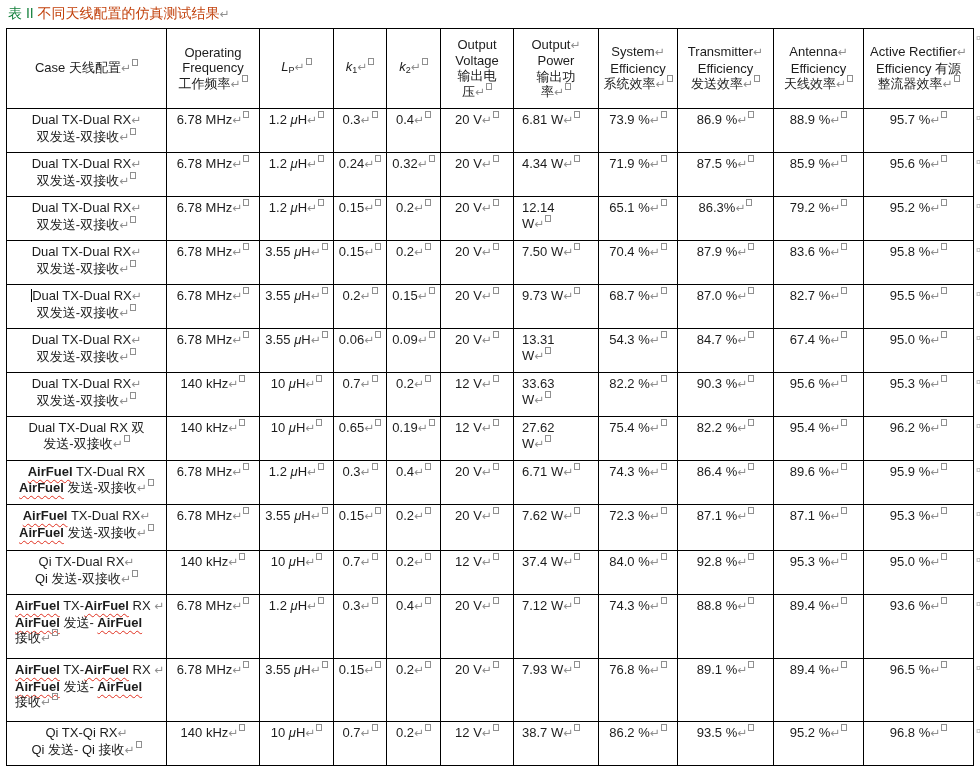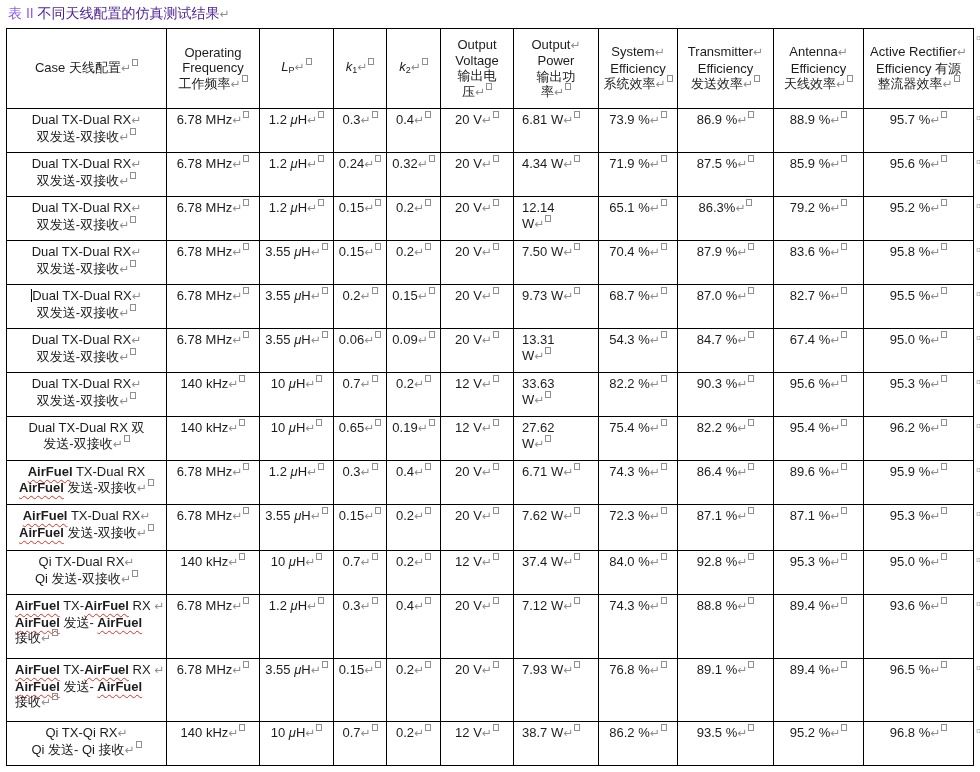--- a/index.html
+++ b/index.html
@@ -1,21 +1,21 @@
 <!DOCTYPE html>
 <html><head>
 <meta charset="utf-8">
 <style>
   html,body{margin:0;padding:0;background:#ffffff;}
   body{width:980px;height:772px;overflow:hidden;}
   .sheet{position:relative;width:980px;height:772px;
          font-family:"Liberation Sans","DejaVu Sans",sans-serif;color:#1c1c1c;}
   .doc-title{padding:4px 0 4px 8px;font-size:14px;line-height:19px;}
-  .doc-title .label{color:#8b5cf6;}
-  .doc-title .rest{color:#4c1d95;}
+  .doc-title .label{color:#15803d;}
+  .doc-title .rest{color:#c2410c;}
   table{border-collapse:collapse;table-layout:fixed;margin-left:6px;}
   th,td{border:1px solid #000;font-size:13px;line-height:15.5px;
         padding:2px 1px;overflow:hidden;box-sizing:border-box;}
   th{font-weight:normal;vertical-align:middle;text-align:center;}
   td{vertical-align:top;padding-top:3px;}
   .align-center{text-align:center;}
   .align-left{text-align:left;padding-left:8px;}
   .ln{white-space:pre;}
   .mk{color:#8f8f8f;font-size:12px;}
   .sq{display:inline-block;width:4px;height:5px;border:1px solid #8f8f8f;

